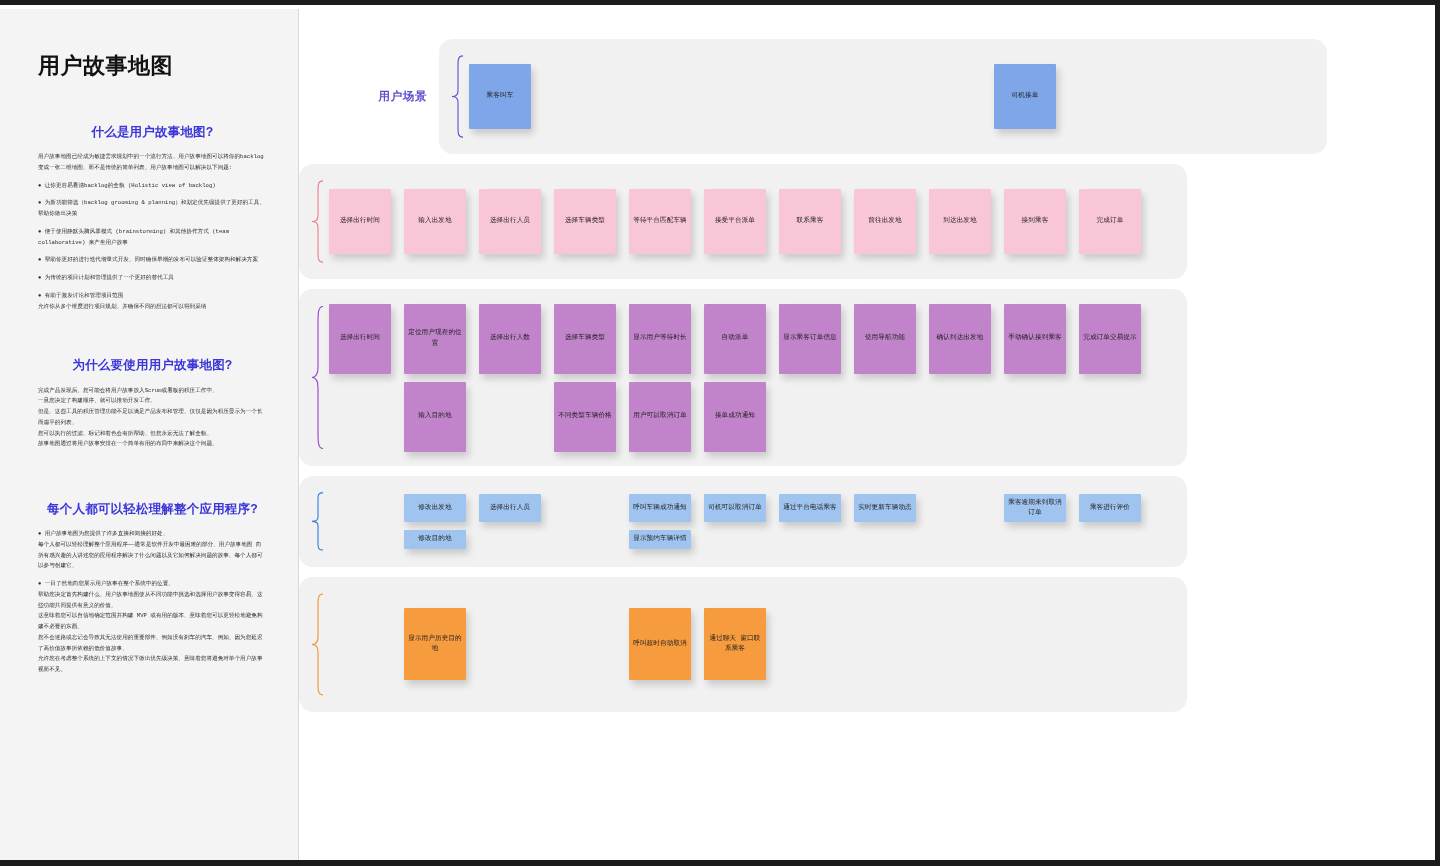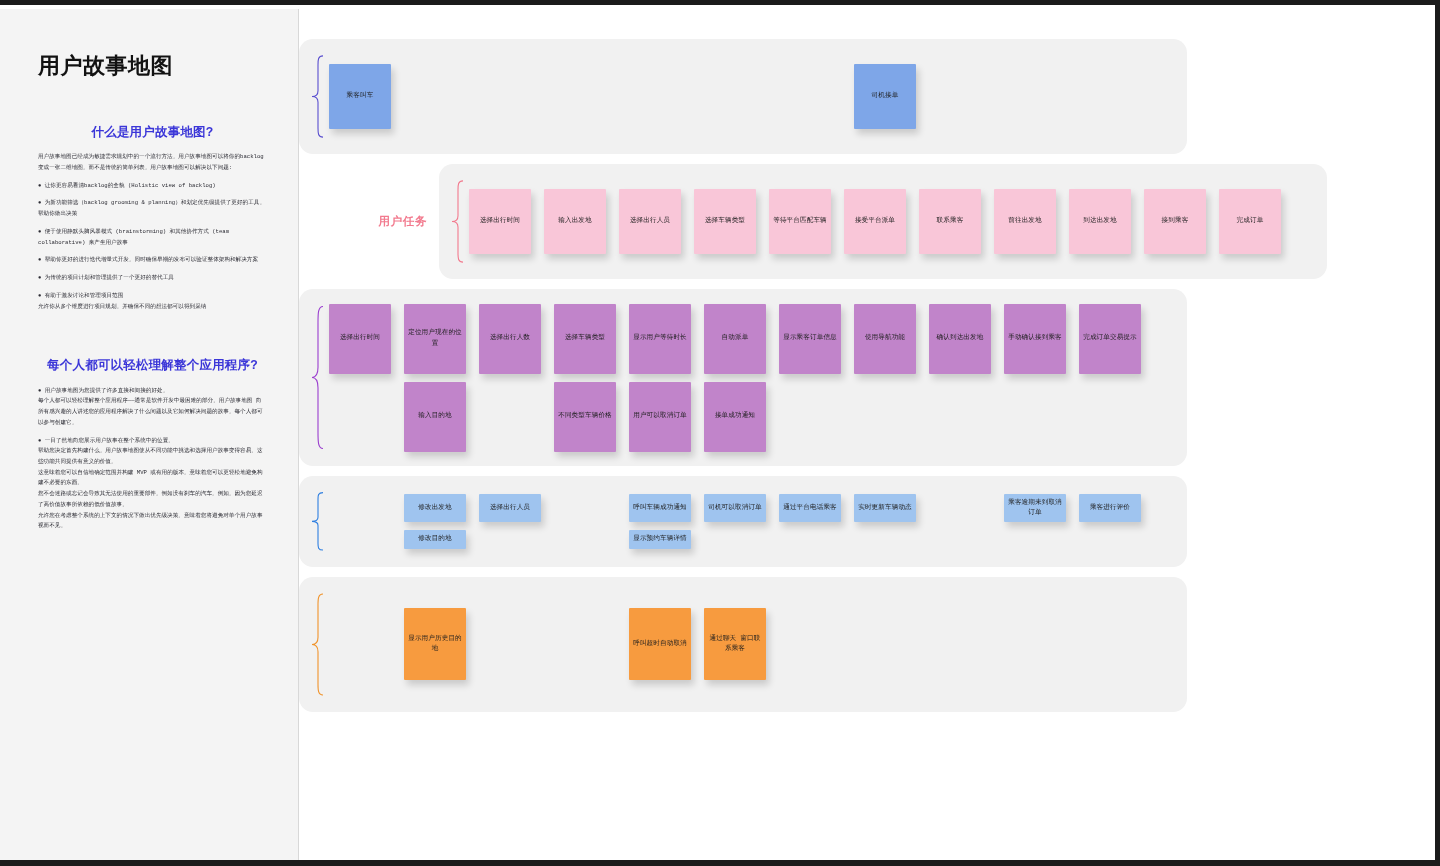--- a/index.html
+++ b/index.html
@@ -162,51 +162,61 @@
               <p>用户故事地图已经成为敏捷需求规划中的一个流行方法。用户故事地图可以将你的backlog变成一张二维地图。而不是传统的简单列表。用户故事地图可以解决以下问题:</p>
               <p class="gap">● 让你更容易看清backlog的全貌 (Holistic view of backlog)</p>
               <p class="gap">● 为新功能筛选（backlog grooming &amp; planning）和划定优先级提供了更好的工具。帮助你做出决策</p>
               <p class="gap">● 便于使用静默头脑风暴模式 (brainstorming) 和其他协作方式 (team collaborative) 来产生用户故事</p>
               <p class="gap">● 帮助你更好的进行迭代增量式开发。同时确保早期的发布可以验证整体架构和解决方案</p>
               <p class="gap">● 为传统的项目计划和管理提供了一个更好的替代工具</p>
               <p class="gap">● 有助于激发讨论和管理项目范围</p>
               <p>允许你从多个维度进行项目规划。并确保不同的想法都可以得到采纳</p>
             </div>
           </div>
+          <div class="section s2">
+            <div class="sec-heading">为什么要使用用户故事地图?</div>
+            <div class="sec-body">
+              <p>完成产品发现后。您可能会将用户故事放入Scrum或看板的积压工作中。</p>
+              <p>一旦您决定了构建顺序。就可以推动开发工作。</p>
+              <p>但是。这些工具的积压管理功能不足以满足产品发布和管理。仅仅是因为积压显示为一个长而扁平的列表。</p>
+              <p>您可以执行的过滤。标记和着色会有所帮助。但您永远无法了解全貌。</p>
+              <p>故事地图通过将用户故事安排在一个简单有用的布局中来解决这个问题。</p>
+            </div>
+          </div>
           <div class="section">
             <div class="sec-heading">每个人都可以轻松理解整个应用程序?</div>
             <div class="sec-body">
               <p>● 用户故事地图为您提供了许多直接和间接的好处。</p>
               <p>每个人都可以轻松理解整个应用程序——通常是软件开发中最困难的部分。用户故事地图 向所有感兴趣的人讲述您的应用程序解决了什么问题以及它如何解决问题的故事。每个人都可以参与创建它。</p>
               <p class="gap">● 一目了然地向您展示用户故事在整个系统中的位置。</p>
               <p>帮助您决定首先构建什么。用户故事地图使从不同功能中挑选和选择用户故事变得容易。这些功能共同提供有意义的价值。</p>
               <p>这意味着您可以自信地确定范围并构建 MVP 或有用的版本。意味着您可以更轻松地避免构建不必要的东西。</p>
               <p>您不会迷路或忘记会导致其无法使用的重要部件。例如没有刹车的汽车。例如。因为您延迟了高价值故事所依赖的低价值故事。</p>
               <p>允许您在考虑整个系统的上下文的情况下做出优先级决策。意味着您将避免对单个用户故事视而不见。</p>
             </div>
           </div>
         </div>
     </aside>
 
     <main id="map">
         <div class="row r-scenario">
+          <div class="row-label" style="color: rgb(90, 79, 207);">用户场景</div>
           <div class="row-panel" style="background: rgb(241, 241, 241);">
             <div class="brace">
               <svg viewBox="0 0 14 100" preserveAspectRatio="none">
                 <path d="M12 1 C7 1 7 6 7 12 L7 43 C7 48 4 50 1 50 C4 50 7 52 7 57 L7 88 C7 94 7 99 12 99" fill="none" stroke="#5a4fcf" stroke-width="1.1" vector-effect="non-scaling-stroke"></path>
               </svg>
             </div>
             <div class="grid">
               <div class="card" style="background: rgb(126, 166, 232); grid-area: 1 / 1;">乘客叫车</div>
               <div class="card" style="background: rgb(126, 166, 232); grid-area: 1 / 8;">司机接单</div>
             </div>
           </div>
         </div>
         <div class="row r-task">
-          <div class="row-label" style="color: rgb(242, 122, 142);">用户任务</div>
           <div class="row-panel" style="background: rgb(241, 241, 241);">
             <div class="brace">
               <svg viewBox="0 0 14 100" preserveAspectRatio="none">
                 <path d="M12 1 C7 1 7 6 7 12 L7 43 C7 48 4 50 1 50 C4 50 7 52 7 57 L7 88 C7 94 7 99 12 99" fill="none" stroke="#f27a8e" stroke-width="1.1" vector-effect="non-scaling-stroke"></path>
               </svg>
             </div>
             <div class="grid">
               <div class="card" style="background: rgb(249, 198, 216); grid-area: 1 / 1;">选择出行时间</div>
               <div class="card" style="background: rgb(249, 198, 216); grid-area: 1 / 2;">输入出发地</div>
               <div class="card" style="background: rgb(249, 198, 216); grid-area: 1 / 3;">选择出行人员</div>

